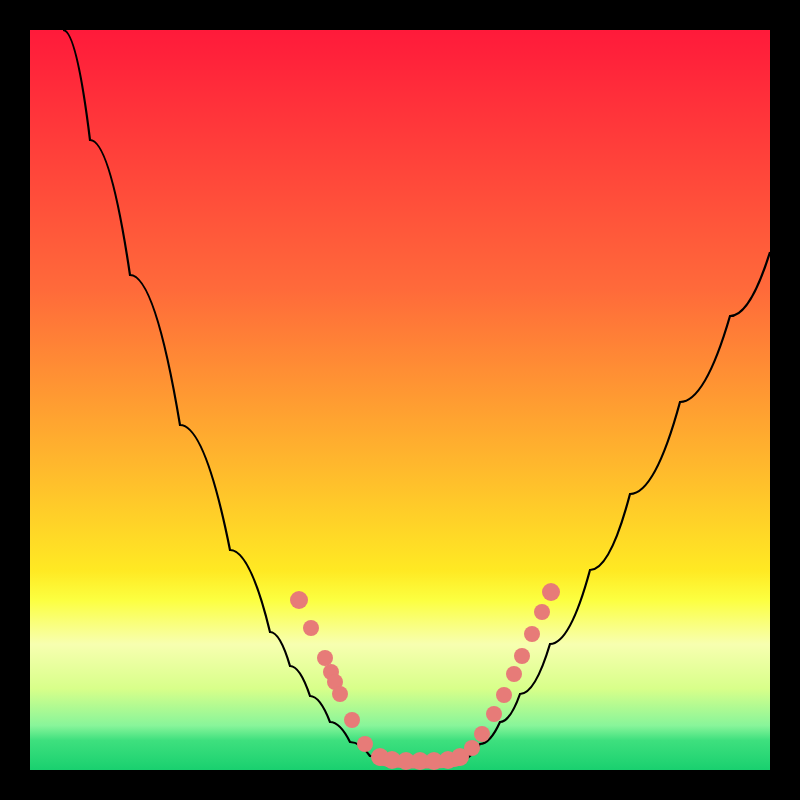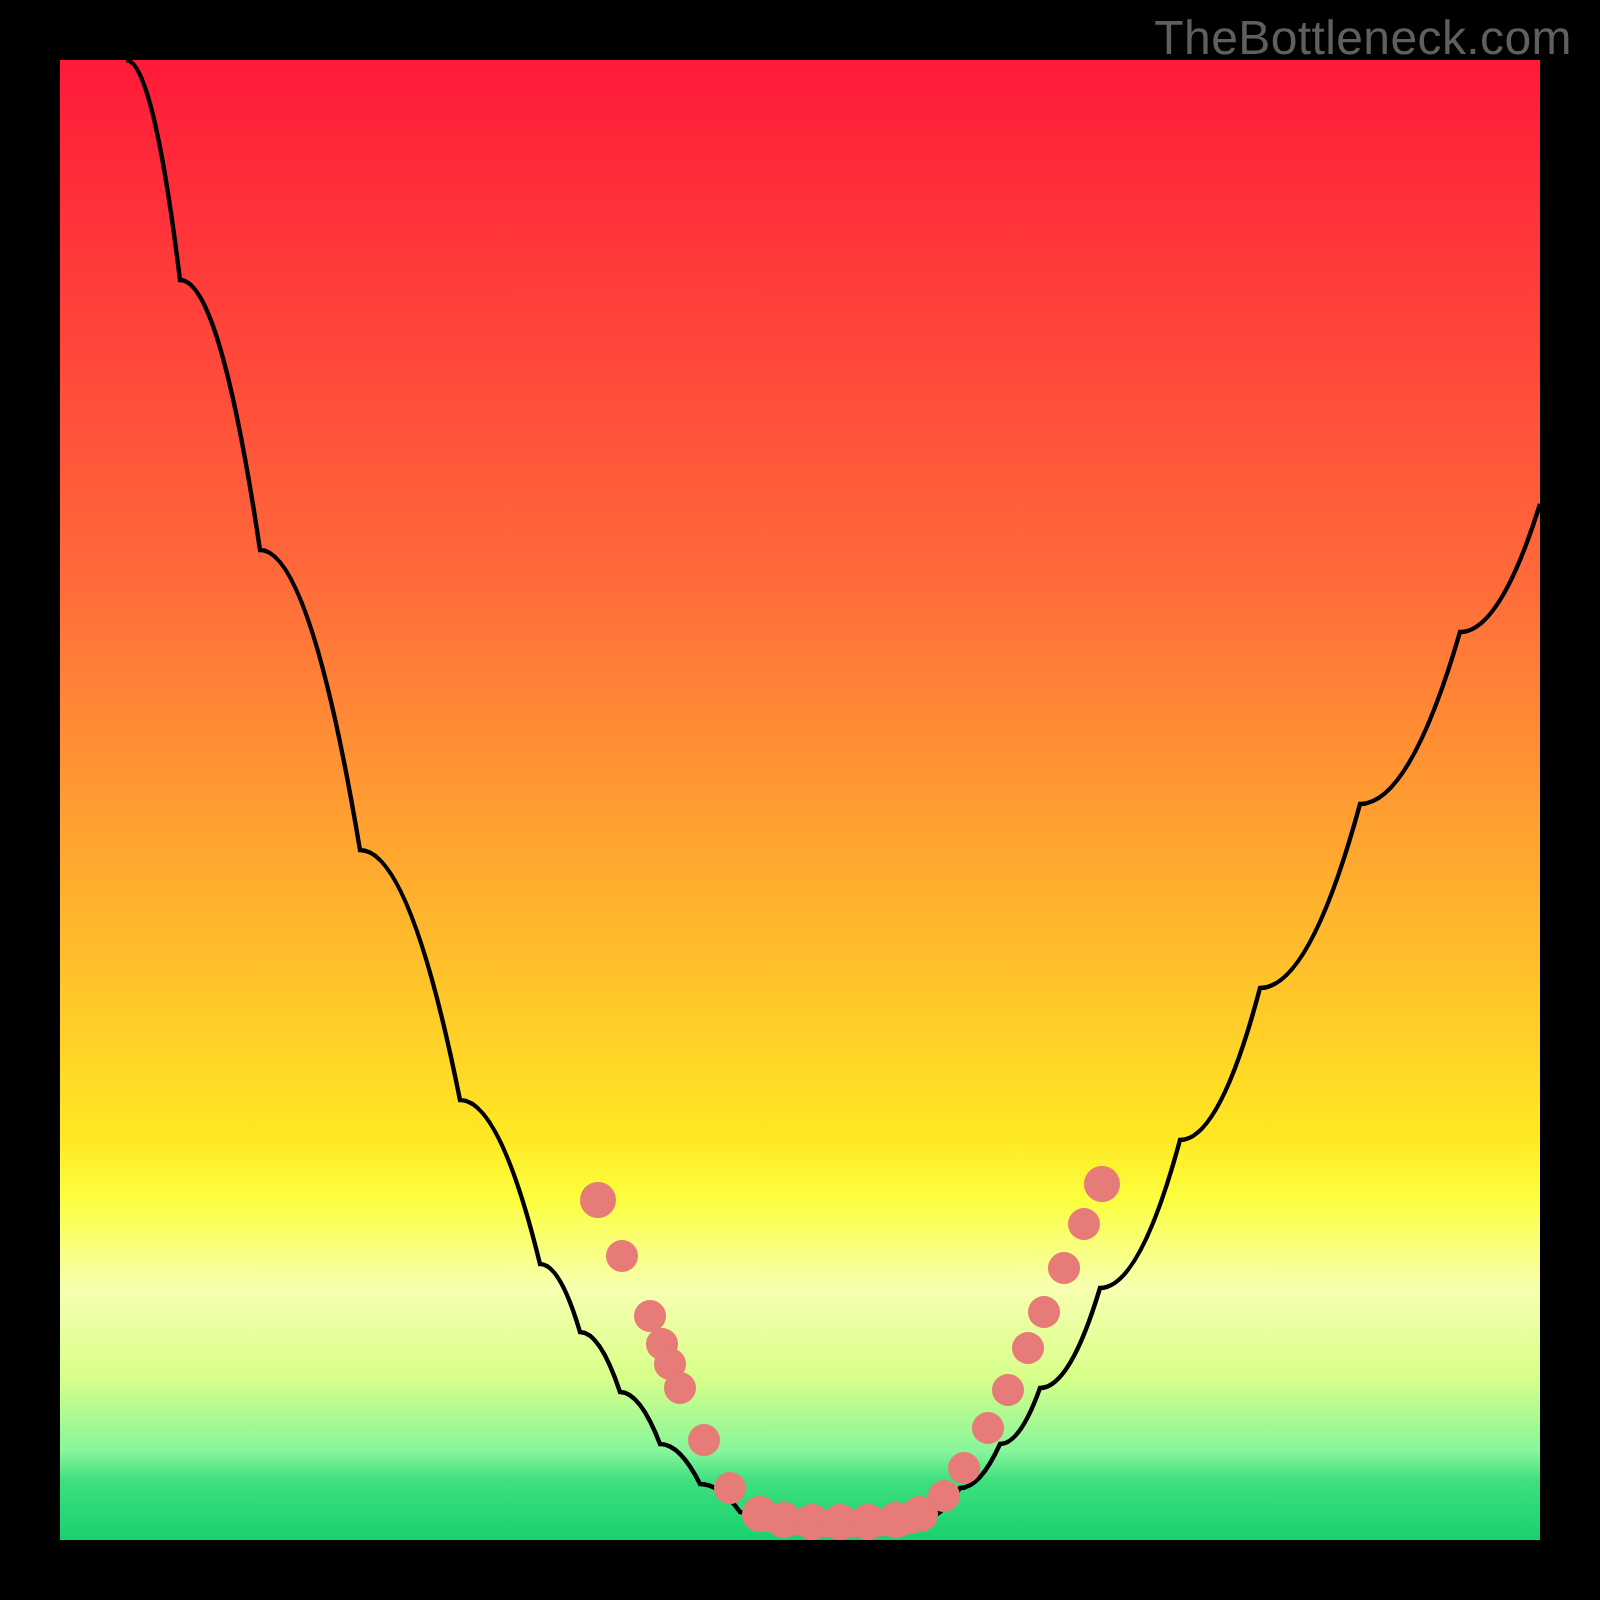--- a/index.html
+++ b/index.html
@@ -86,14 +86,13 @@
           <circle cx="464" cy="684" r="8" fill="#e77b78"></circle>
           <circle cx="474" cy="665" r="8" fill="#e77b78"></circle>
           <circle cx="484" cy="644" r="8" fill="#e77b78"></circle>
           <circle cx="492" cy="626" r="8" fill="#e77b78"></circle>
           <circle cx="502" cy="604" r="8" fill="#e77b78"></circle>
           <circle cx="512" cy="582" r="8" fill="#e77b78"></circle>
           <circle cx="521" cy="562" r="9" fill="#e77b78"></circle>
         </g>
     </svg>
   </div>
-  <div class="watermark">TheBottleneck.com</div>
 </div>
 
 </body></html>

